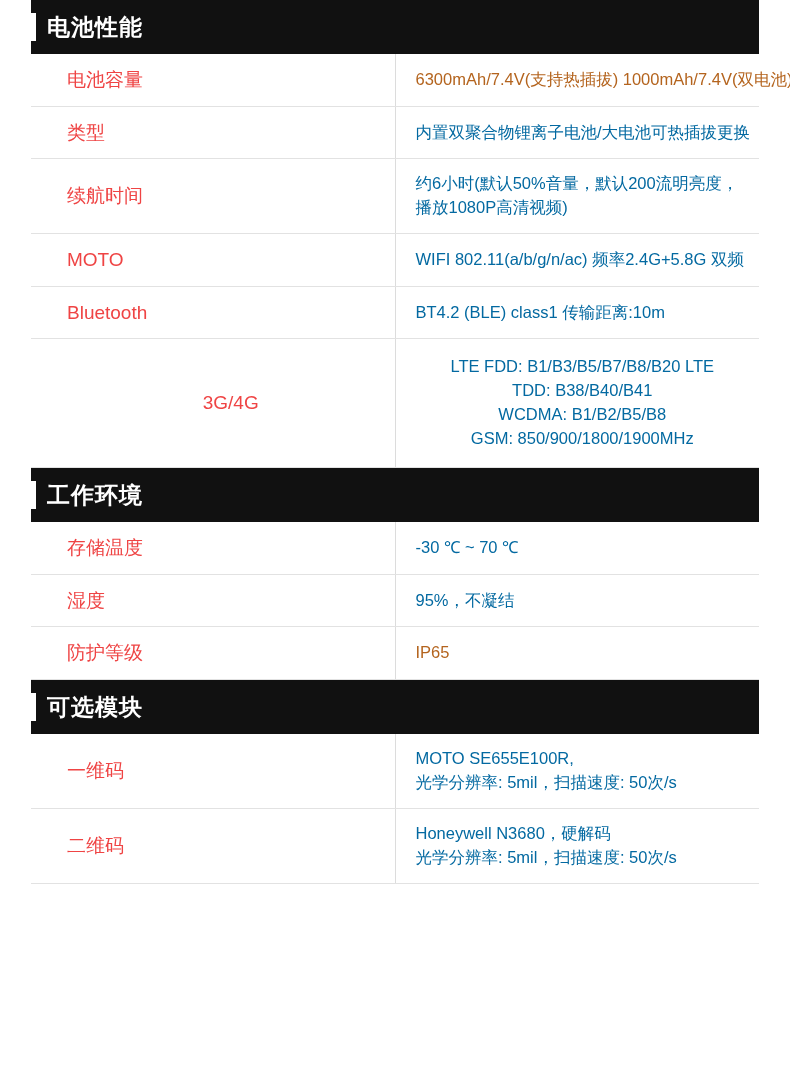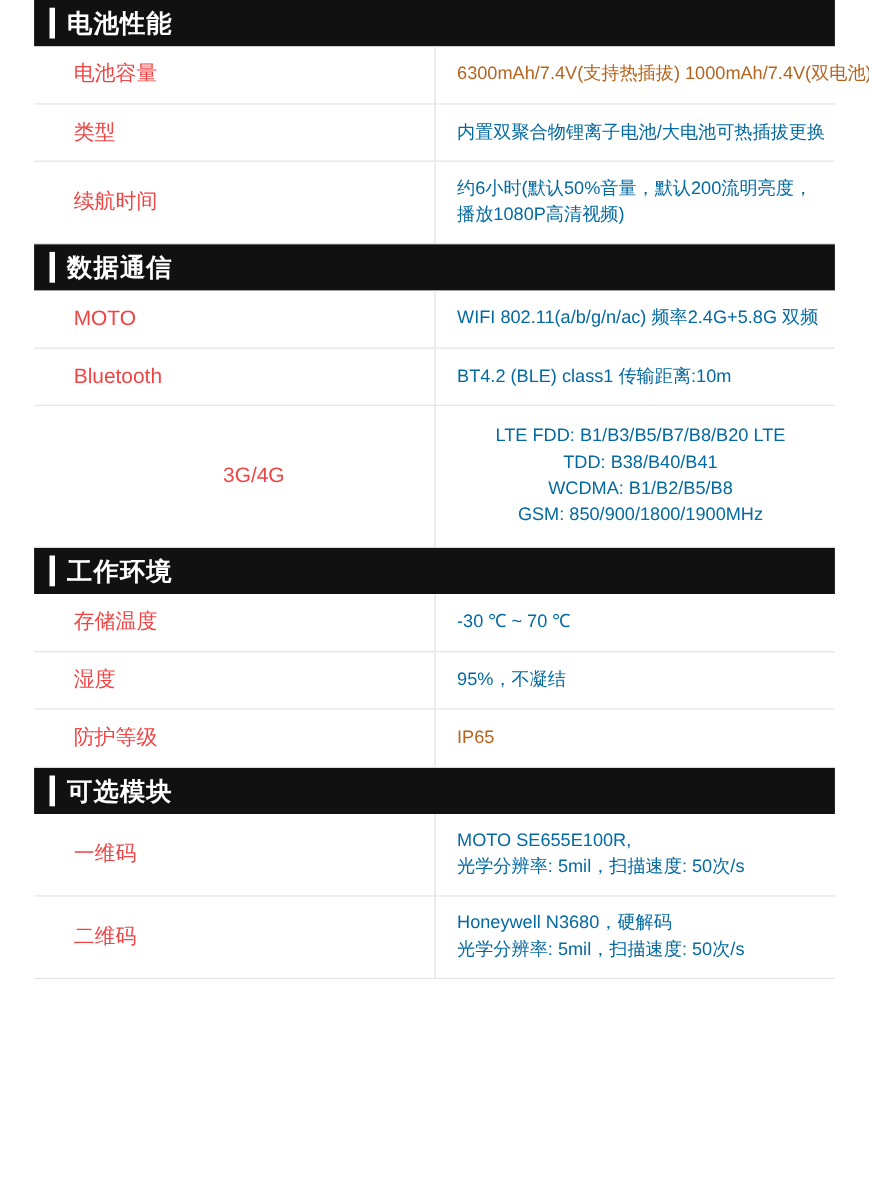--- a/index.html
+++ b/index.html
@@ -25,24 +25,24 @@
     border-collapse: collapse;
     table-layout: fixed;
   }
   .section-row td {
     padding: 0;
     border: none;
   }
   .section-bar {
     background: #111111;
     color: #ffffff;
-    height: 42px;
+    height: 54px;
     display: flex;
     align-items: center;
-    padding-left: 14px;
+    padding-left: 0;
   }
   .section-bar .accent-bar {
     width: 5px;
     height: 28px;
     background: #ffffff;
     margin-right: 11px;
     flex: 0 0 auto;
   }
   .section-title {
     font-size: 23px;
@@ -101,28 +101,20 @@
           <td class="label-cell">类型</td>
           <td class="value-cell">
             <span class="line">内置双聚合物锂离子电池/大电池可热插拔更换</span>
           </td>
         </tr>
         <tr class="spec-row">
           <td class="label-cell">续航时间</td>
           <td class="value-cell">
             <span class="line">约6小时(默认50%音量，默认200流明亮度，</span>
             <span class="line">播放1080P高清视频)</span>
-          </td>
-        </tr>
-        <tr class="section-row">
-          <td colspan="2">
-            <div class="section-bar">
-              <span class="accent-bar"></span>
-              <span class="section-title">数据通信</span>
-            </div>
           </td>
         </tr>
         <tr class="spec-row first-after-section">
           <td class="label-cell">MOTO</td>
           <td class="value-cell">
             <span class="line">WIFI 802.11(a/b/g/n/ac) 频率2.4G+5.8G 双频</span>
           </td>
         </tr>
         <tr class="spec-row">
           <td class="label-cell">Bluetooth</td>

